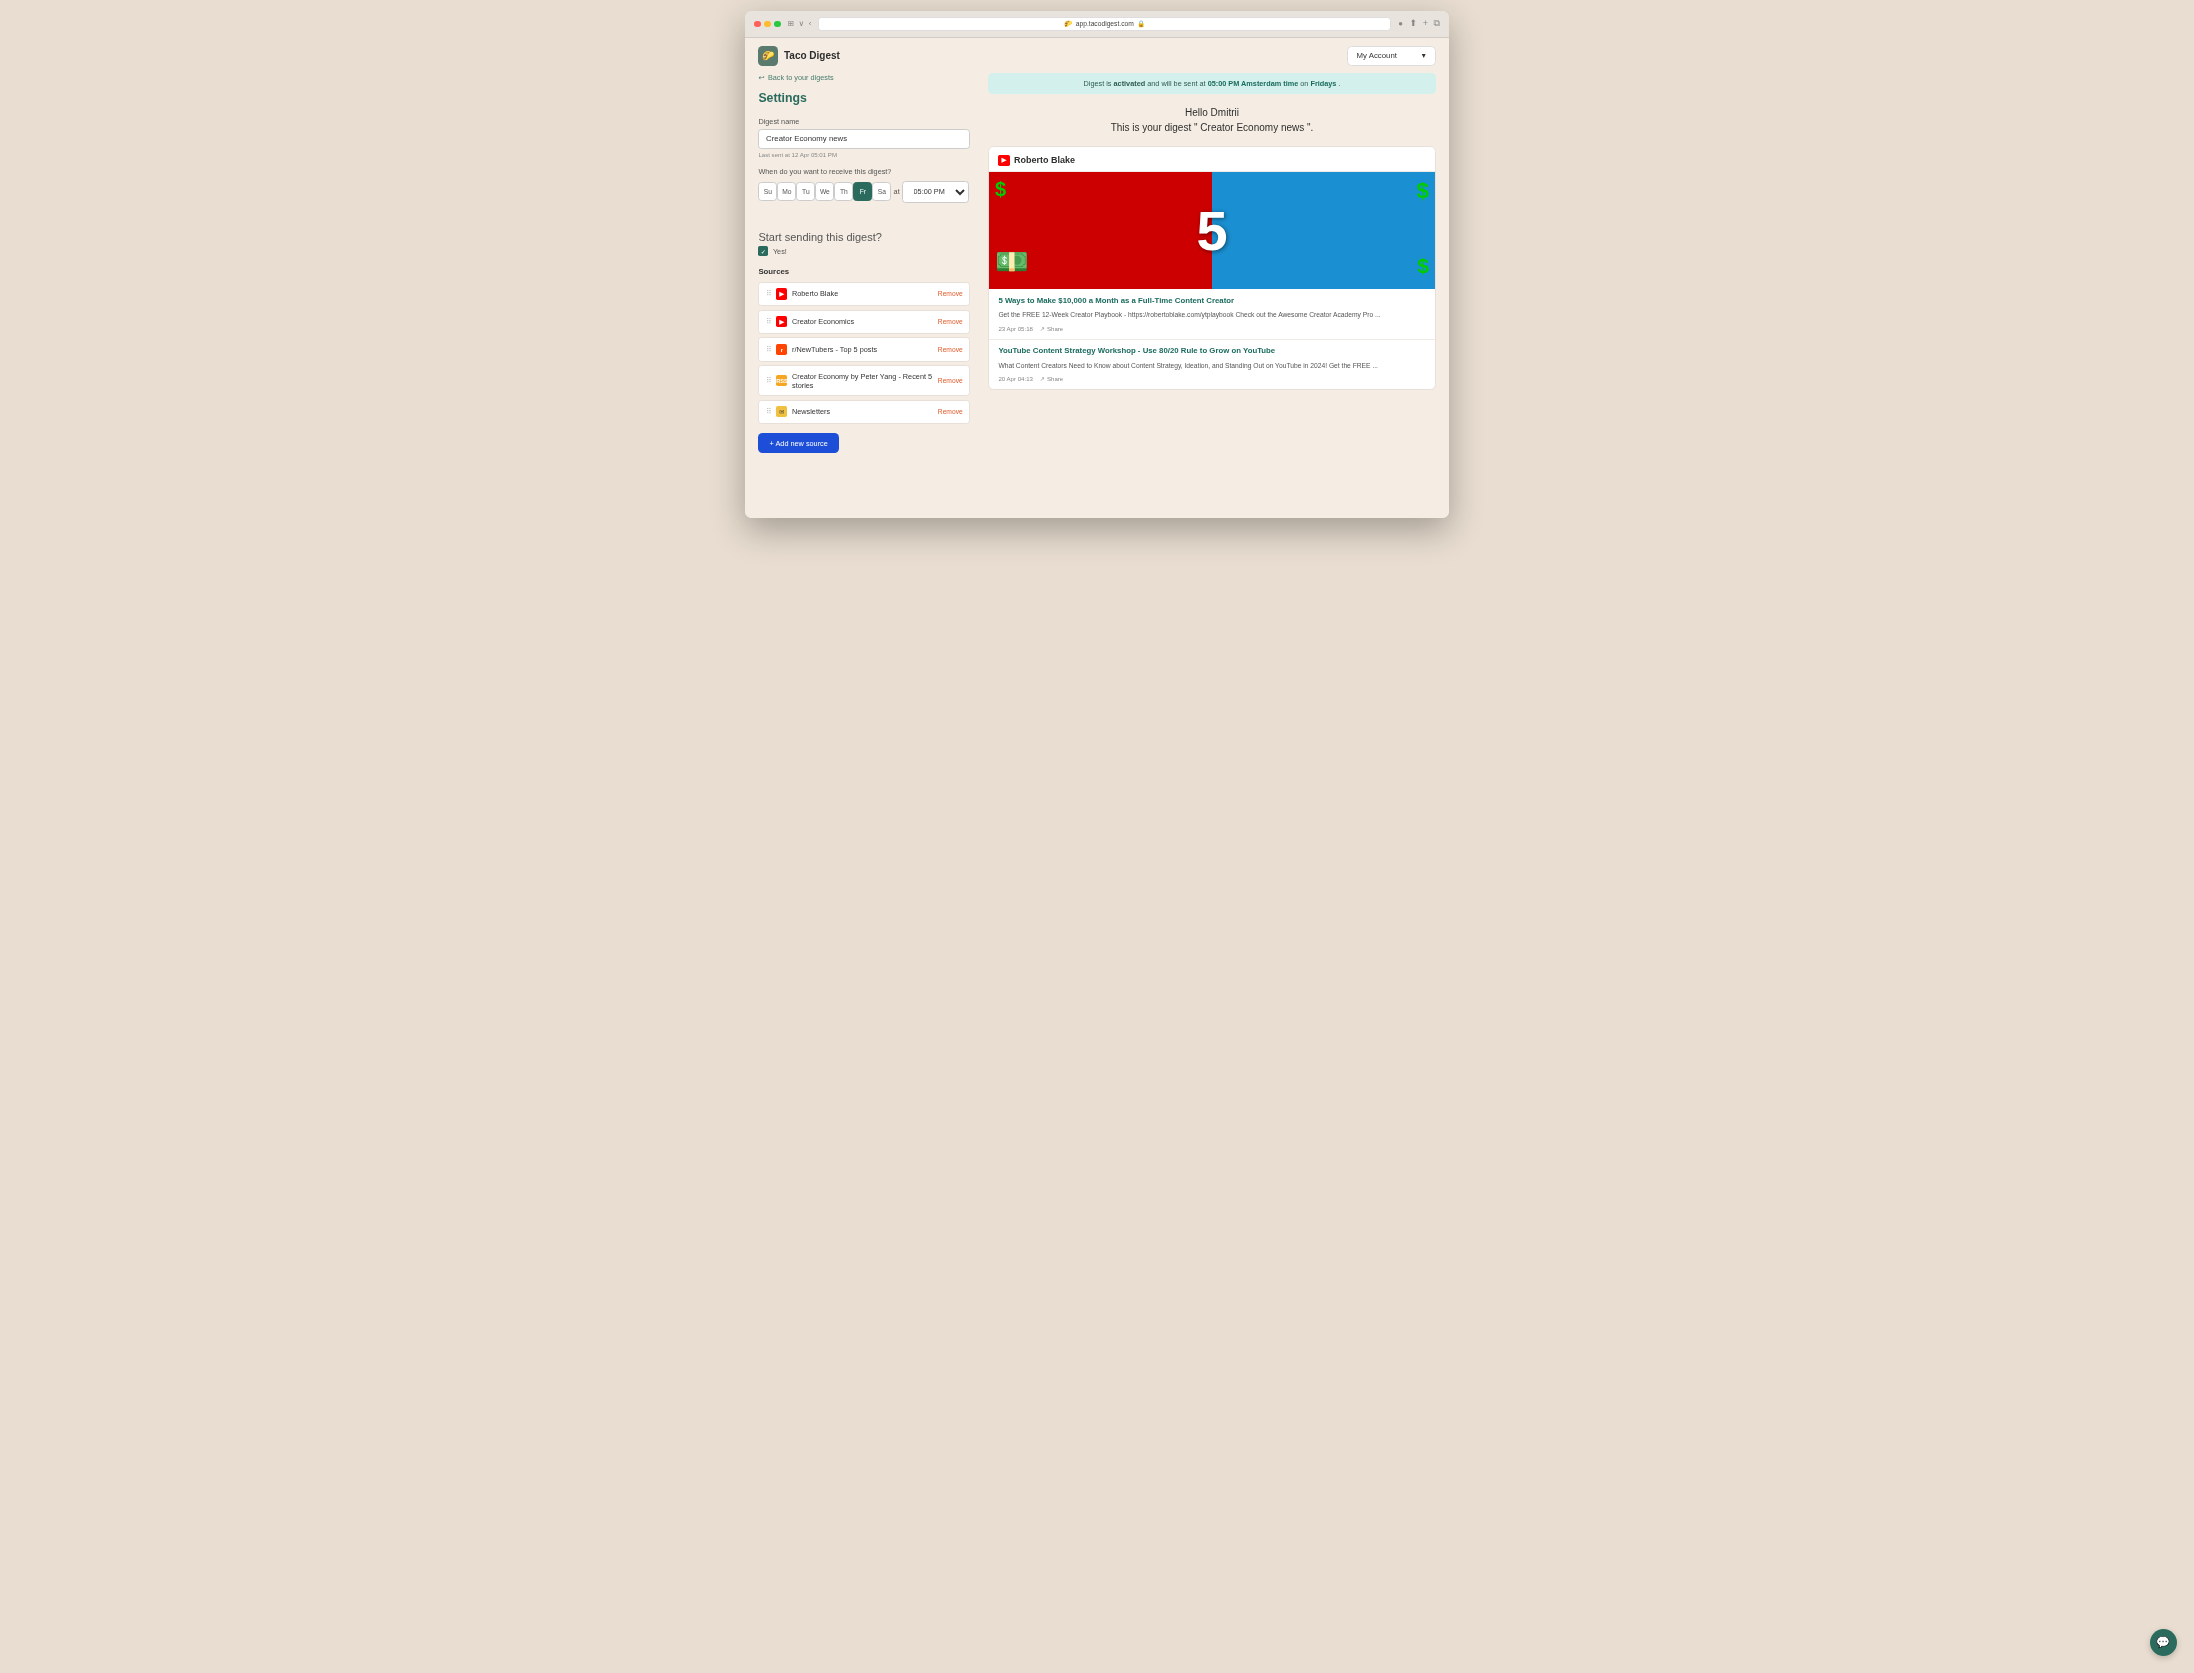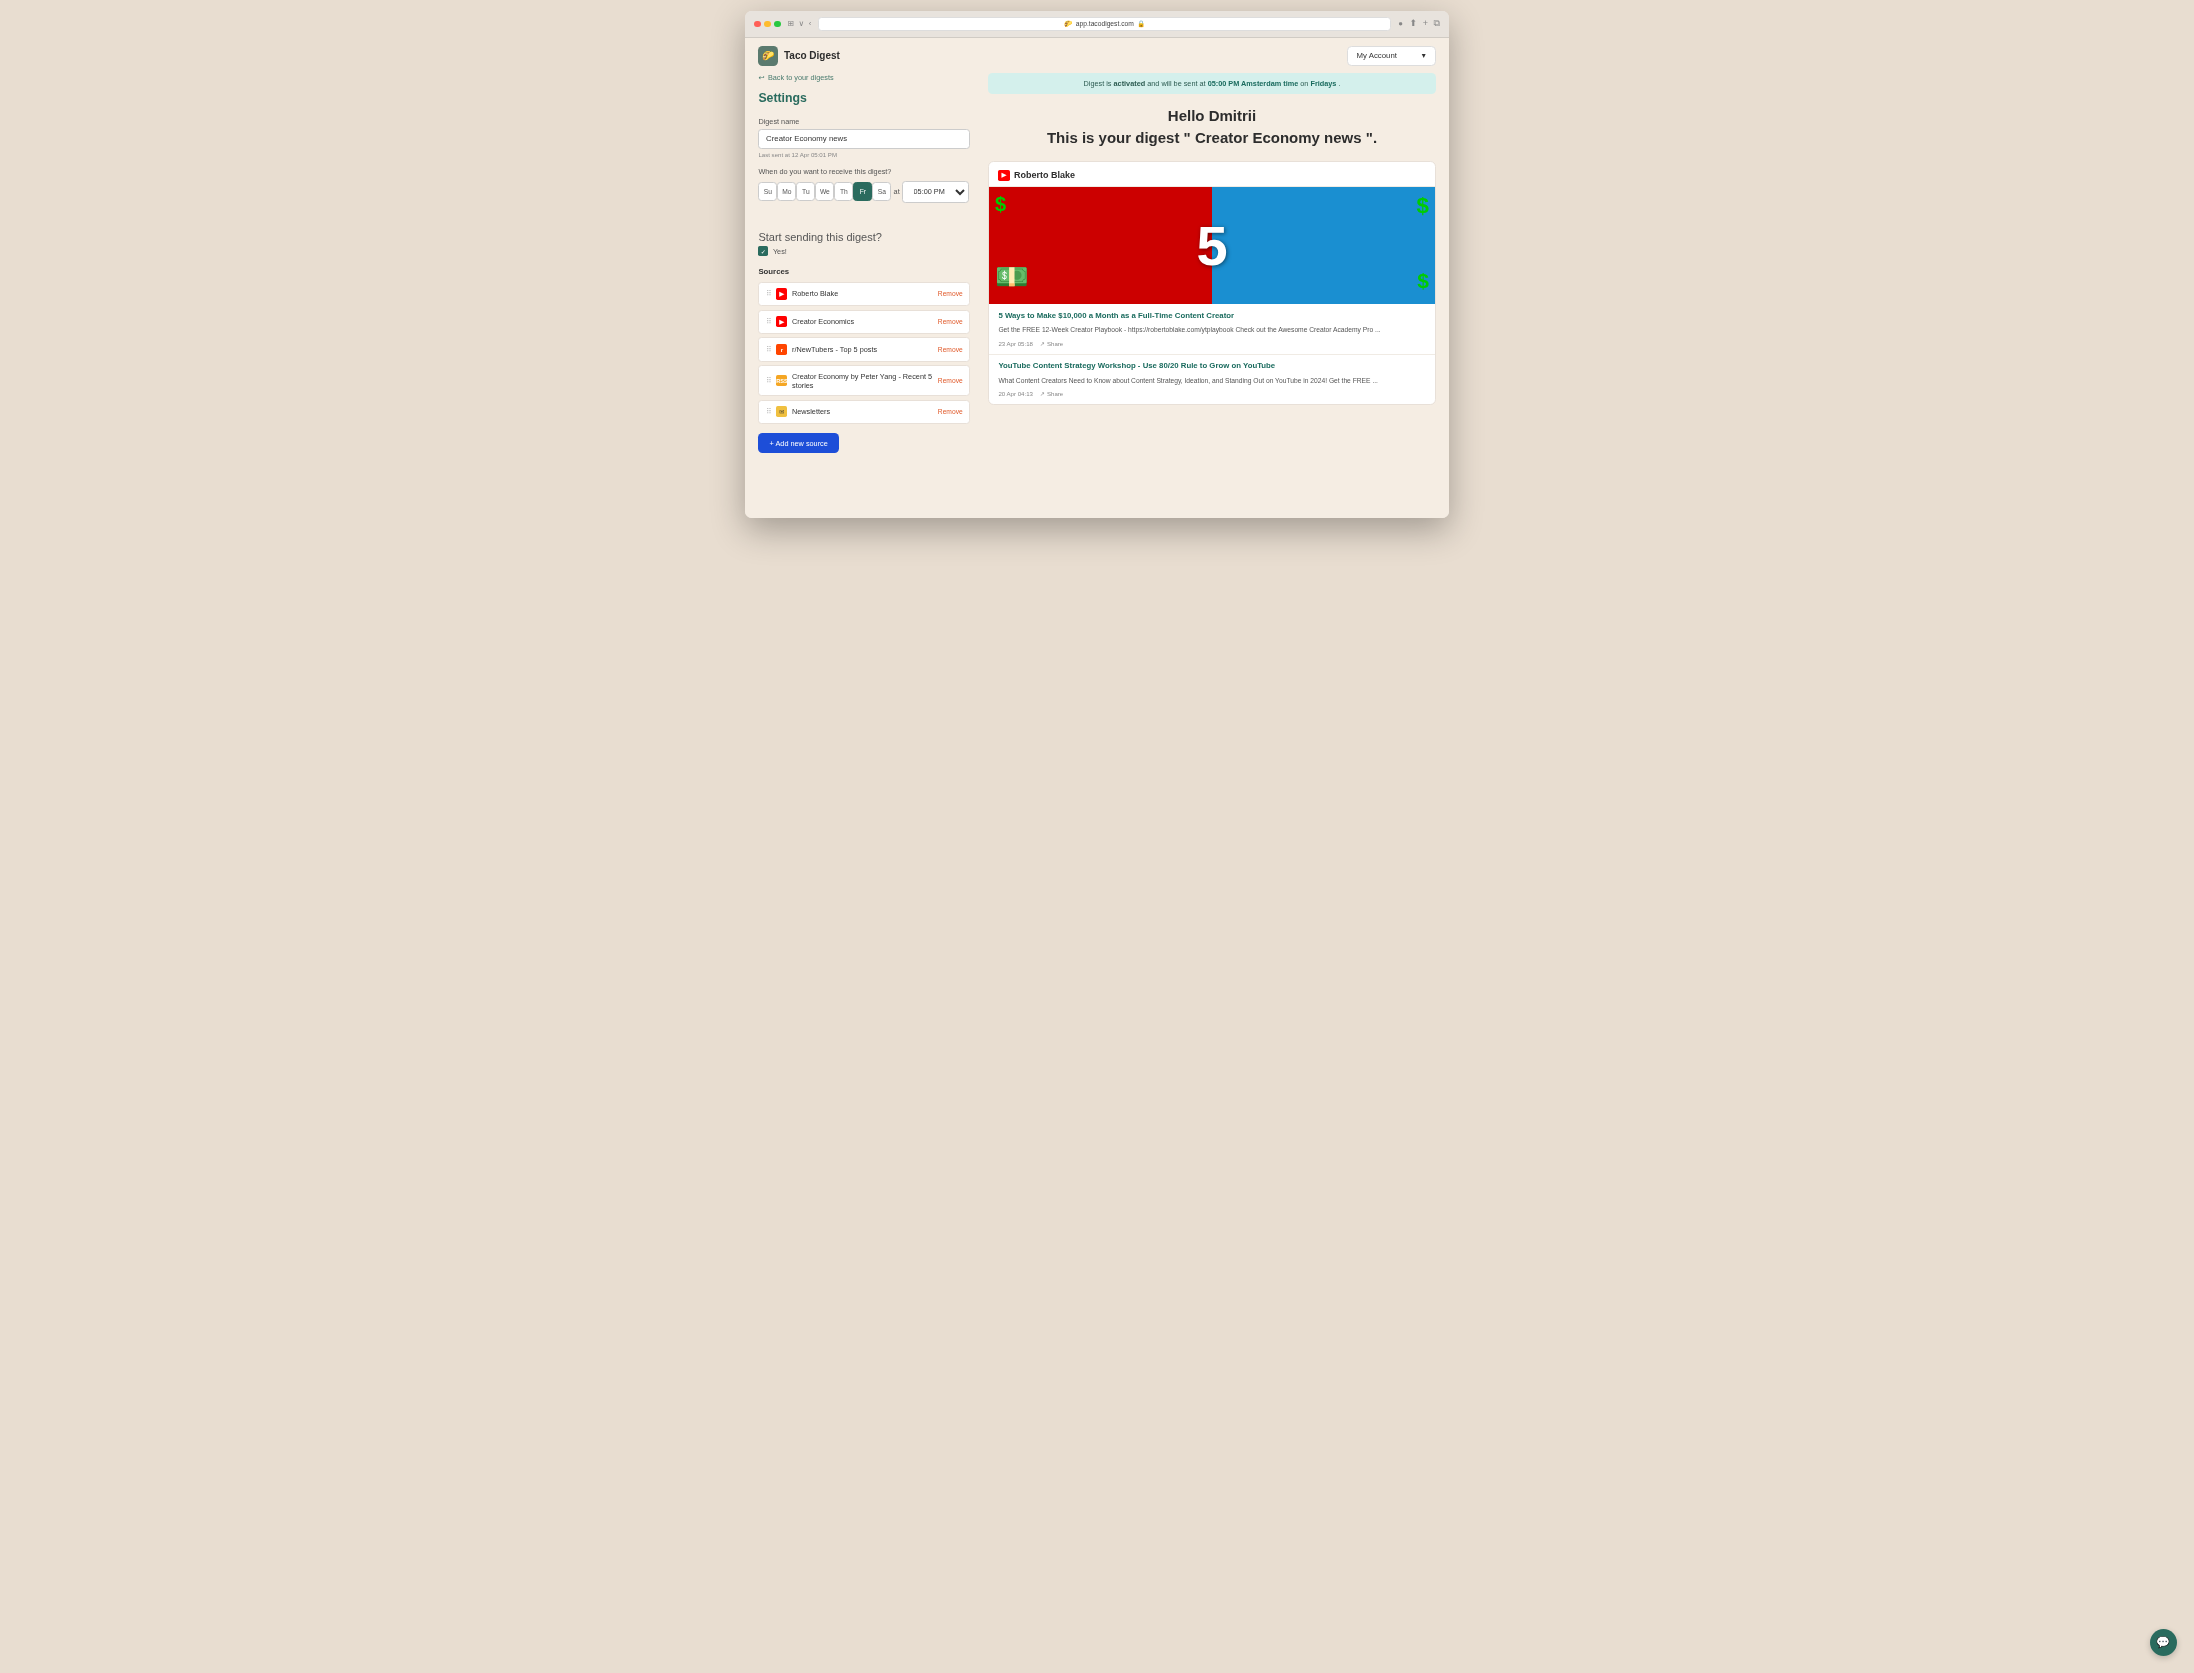--- a/index.html
+++ b/index.html
@@ -350,22 +350,22 @@
     .status-banner strong { font-weight: 700; }
     .status-banner .time-highlight { color: #1a6b5e; font-weight: 700; }
     .status-banner .day-highlight { color: #1a6b5e; font-weight: 700; }
 
     .digest-header {
       text-align: center;
       margin-bottom: 11.2px;
     }
 
     .digest-header h2 {
-      font-size: 15px;
-      font-weight: 700;
+      font-size: 10px;
+      font-weight: 400;
       color: #2d2d2d;
       line-height: 1.5;
     }
 
     .source-section {
       background: white;
       border-radius: 5.6px;
       overflow: hidden;
       margin-bottom: 9px;
       border: 0.6px solid #e8e0d8;

